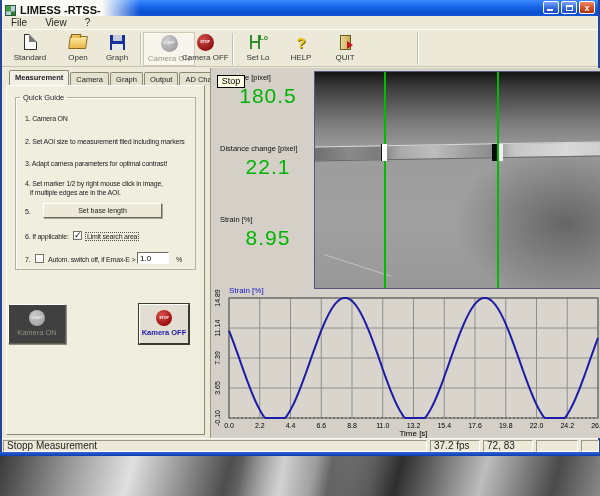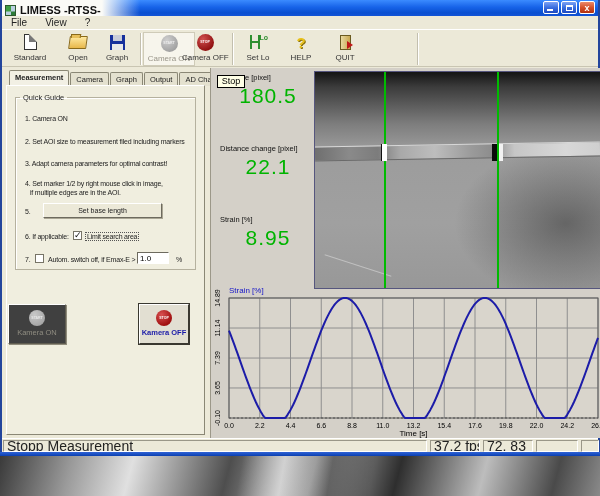--- a/index.html
+++ b/index.html
@@ -109,21 +109,21 @@
   .mk-left-white { width:6px; margin-left:-3px; background:#fff; border-left:1px solid #111; z-index:4; }
   .mk-right-black { width:5px; margin-left:-5px; background:#0a0a0a; }
   .mk-right-white { width:4px; margin-left:2px; background:#f2f2f2; }
 
   
   .chart-wrap { position:absolute; left:1px; top:216px; width:390px; height:154px; }
   svg text { font-family:"Liberation Sans",sans-serif; }
 
   
   .statusbar { position:absolute; left:0; top:438px; width:100%; height:22px; background:#ece9d8;
-    border-top:1px solid #fff; font-size:14px; color:#222; }
+    border-top:1px solid #fff; font-size:10px; color:#222; }
   .sseg { position:absolute; top:1px; height:12px; border:1px solid; border-color:#9a9788 #fff #fff #9a9788;
     padding:0 3px; line-height:10px; white-space:nowrap; overflow:hidden; }
   .win-bottom { position:absolute; left:0; top:452px; width:100%; height:4px;
     background:linear-gradient(180deg,#2f63d6,#0a3fb0); }
   .desktop { position:absolute; left:0; top:456px; width:600px; height:40px;
     background:
       linear-gradient(100deg, rgba(255,255,255,0) 40%, rgba(255,255,255,0.55) 47%, rgba(0,0,0,0.4) 55%, rgba(255,255,255,0) 62%),
       linear-gradient(105deg,#3a3a3a 0%,#9a9a9a 12%,#e0e0e0 22%,#4e4e4e 38%,#c6c6c6 52%,#2e2e2e 66%,#bdbdbd 80%,#4a4a4a 92%,#8a8a8a 100%); }
 
   

